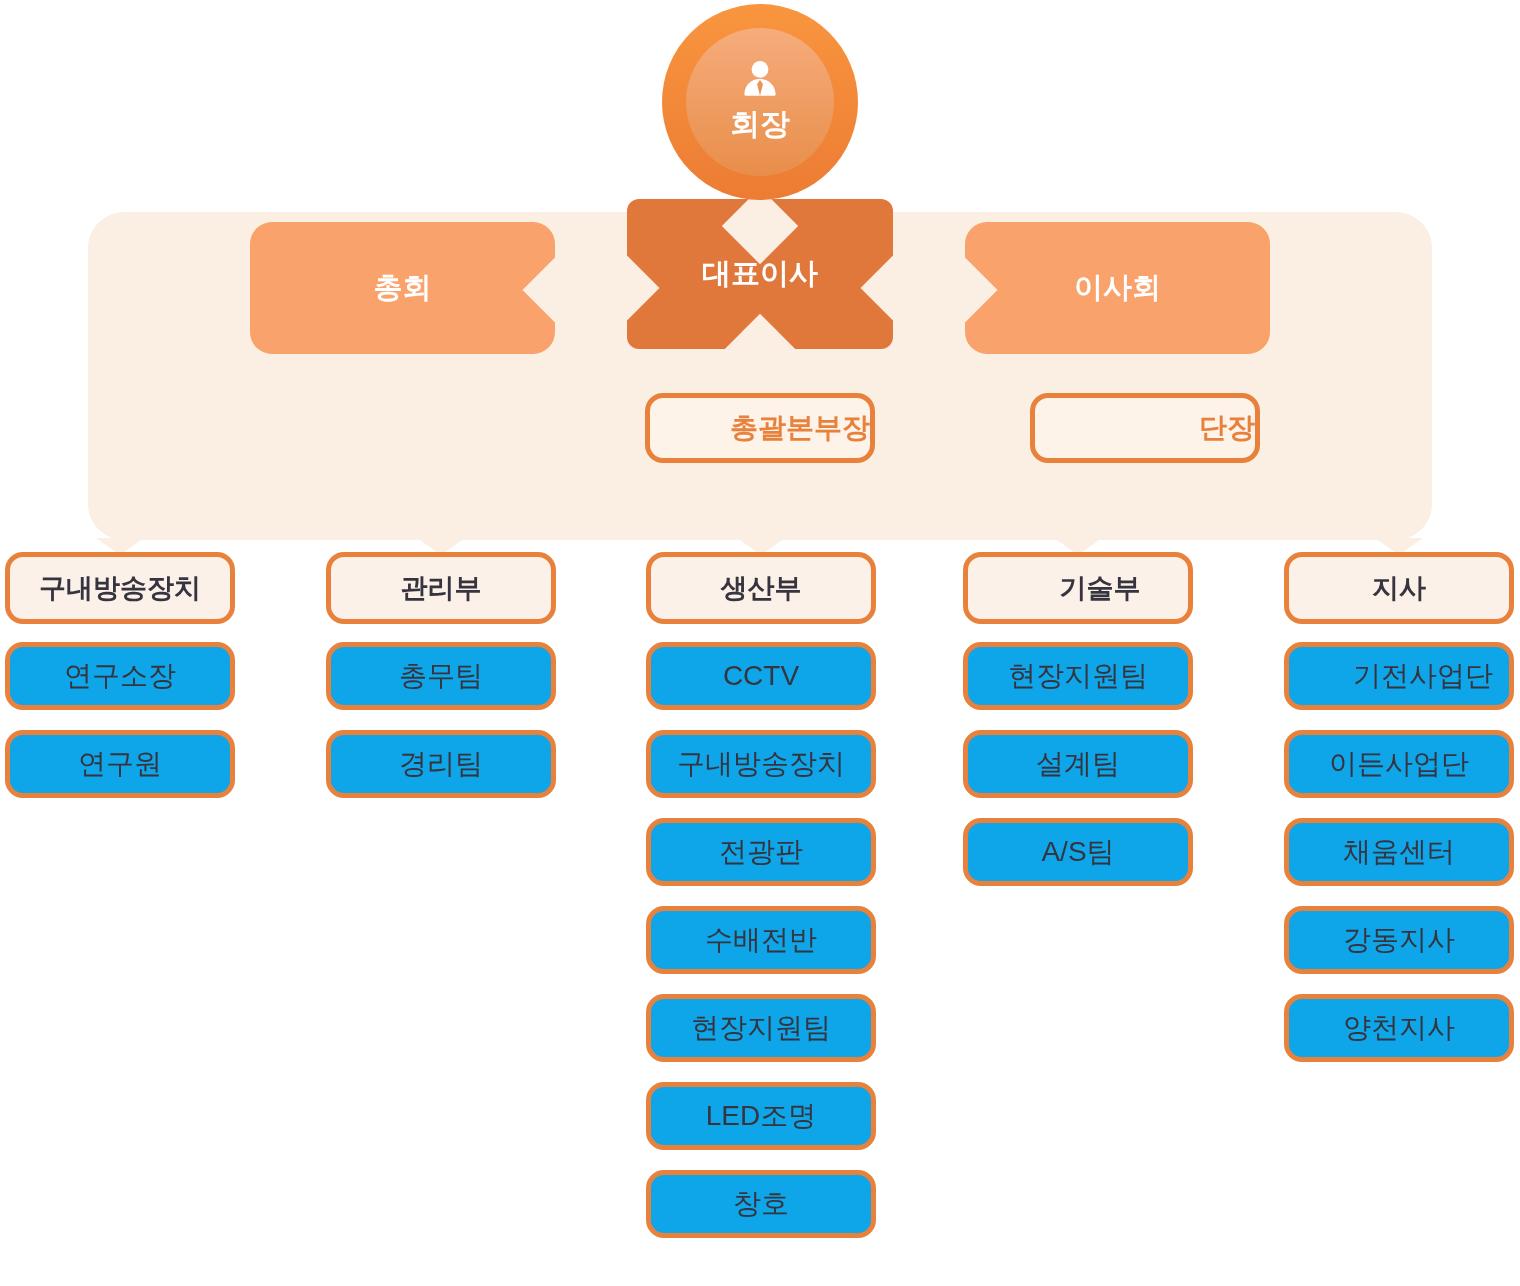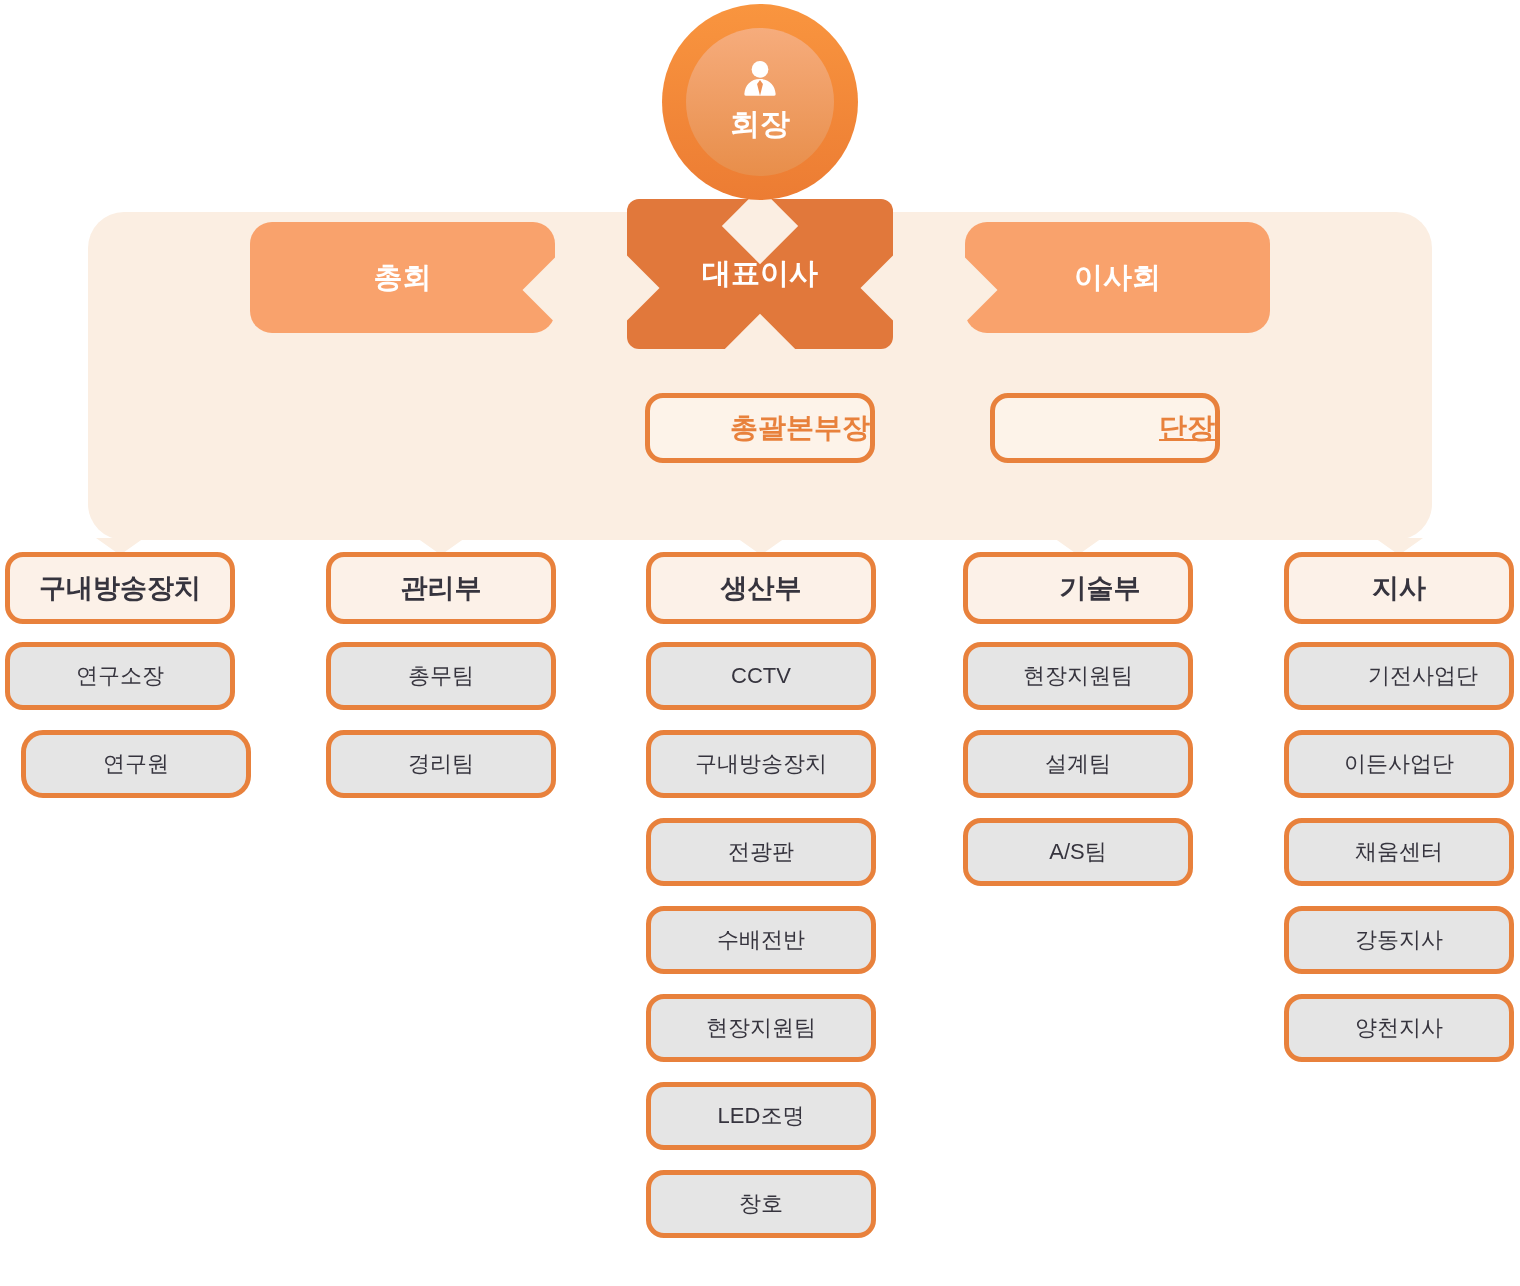--- a/index.html
+++ b/index.html
@@ -11,21 +11,21 @@
             background:#FBEEE2;border-radius:36px;z-index:1;}
   .arrow-down{position:absolute;top:538px;width:48px;height:17px;background:#FBEEE2;
               clip-path:polygon(0 0,100% 0,50% 100%);z-index:1;}
   .diamond{position:absolute;background:#FBEEE2;transform:rotate(45deg);z-index:4;}
   .diamond.big{width:54px;height:54px;}
   .diamond.small{width:46px;height:46px;}
 
   
   .lv2{position:absolute;display:flex;align-items:center;justify-content:center;
        color:#ffffff;font-size:29px;font-weight:bold;z-index:3;}
-  .lv2.light{background:#F9A26C;border-radius:22px;top:222px;width:305px;height:111px;}
+  .lv2.light{background:#F9A26C;border-radius:22px;top:222px;width:305px;height:132px;}
   .lv2.dark{background:#E1783B;border-radius:12px;left:627px;top:199px;width:266px;height:150px;}
   .lv2 span{position:relative;z-index:6;}
 
   
   .chairman{position:absolute;left:662px;top:4px;width:196px;height:196px;border-radius:50%;
             background:linear-gradient(180deg,#F9953F 0%,#EC7C33 100%);z-index:7;
             display:flex;align-items:center;justify-content:center;}
   .chairman-inner{width:148px;height:148px;border-radius:50%;
             background:linear-gradient(180deg,#F6AC7C 0%,#E88E4A 100%);
             display:flex;flex-direction:column;align-items:center;justify-content:center;gap:4px;}
@@ -35,21 +35,21 @@
   .lv3{position:absolute;top:393px;width:230px;height:70px;box-sizing:border-box;
        background:#FDF3E9;border:5px solid #E8813C;border-radius:18px;z-index:5;
        display:flex;align-items:center;justify-content:flex-end;
        color:#E8813C;font-size:28px;font-weight:bold;}
 
   
   .colbox{position:absolute;width:230px;box-sizing:border-box;border:5px solid #E8813C;
           border-radius:18px;display:flex;align-items:center;justify-content:center;
           z-index:5;color:#36343E;}
   .colbox.header{height:72px;background:#FCF1E8;font-size:27px;font-weight:600;top:552px;}
-  .colbox.item{height:68px;background:#e5e5e5;font-size:22px;font-weight:500;}
+  .colbox.item{height:68px;background:#0ea5e9;font-size:28px;font-weight:500;}
 </style>
 </head>
 <body>
 
 <div id="canvas">
 
   <div class="backdrop"></div>
 
   <div class="arrow-down" style="left:96px;"></div>
   <div class="arrow-down" style="left:417px;"></div>
@@ -81,31 +81,31 @@
         <path d="M12 10.5 c-5.2 0 -8.2 3.4 -8.6 8.1 a 1 1 0 0 0 1 1.1 h 15.2 a 1 1 0 0 0 1 -1.1 c -0.4 -4.7 -3.4 -8.1 -8.6 -8.1 z" fill="#ffffff"></path>
         <path d="M12 11 l-1.6 2.2 1.6 6.4 1.6 -6.4 z" fill="#EE9255"></path>
       </svg>
       <div class="label">회장</div>
     </div>
   </div>
 
   <div class="lv3" style="left:645px;">
     <span>총괄본부장</span>
   </div>
-  <div class="lv3" style="left:990px;text-decoration:underline;">
+  <div class="lv3" style="left:1030px;">
     <span>단장</span>
   </div>
 
   <div class="colbox header" style="left:5px;">
     <span>구내방송장치</span>
   </div>
   <div class="colbox item" style="left:5px;top:642px;">
     <span>연구소장</span>
   </div>
-  <div class="colbox item" style="left:21px;top:730px;border-radius:22px;">
+  <div class="colbox item" style="left:5px;top:730px;">
     <span>연구원</span>
   </div>
 
   <div class="colbox header" style="left:326px;">
     <span>관리부</span>
   </div>
   <div class="colbox item" style="left:326px;top:642px;">
     <span>총무팀</span>
   </div>
   <div class="colbox item" style="left:326px;top:730px;">

